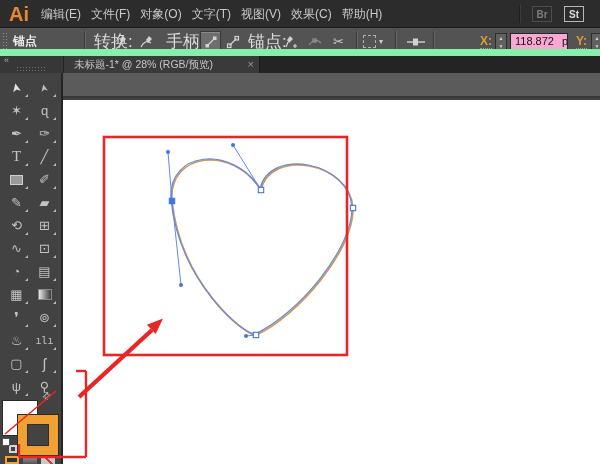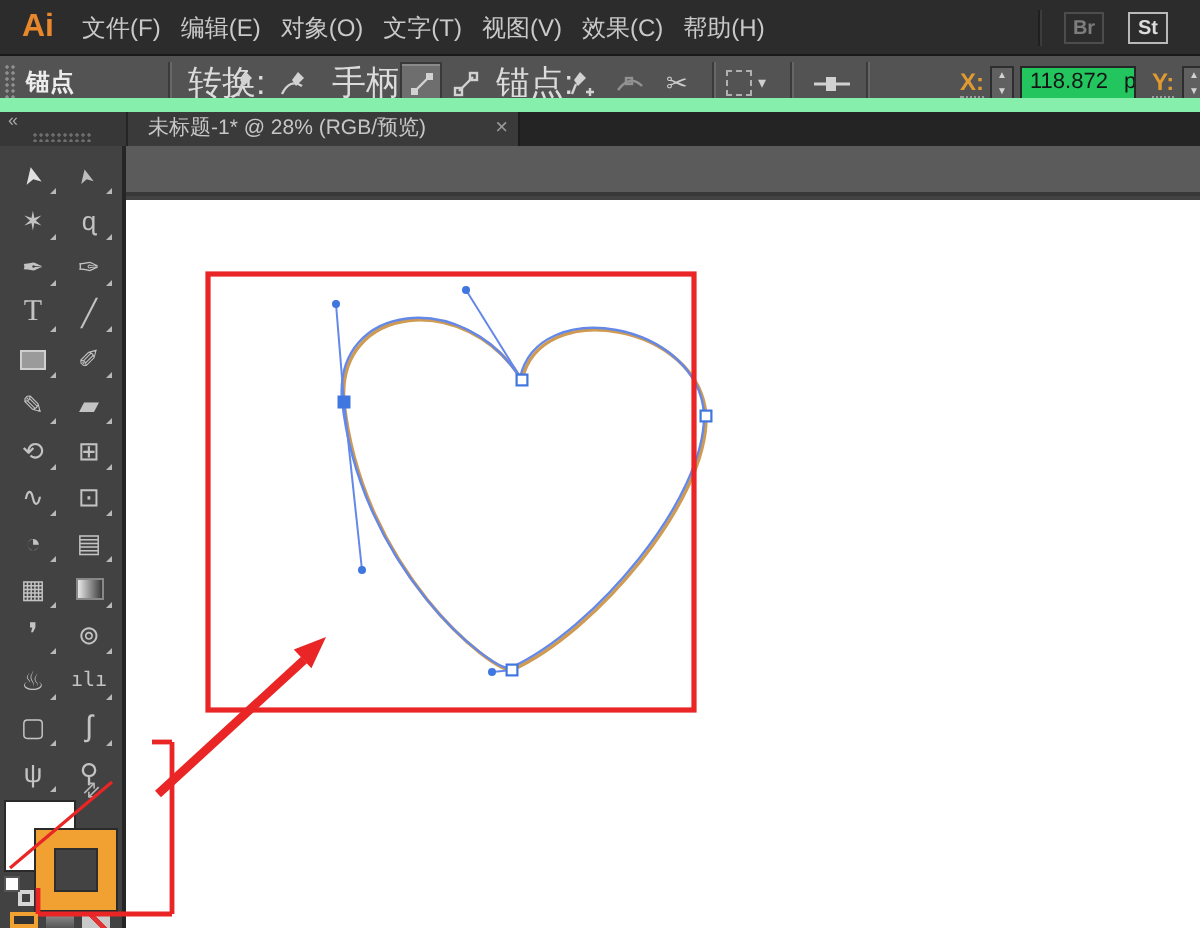--- a/index.html
+++ b/index.html
@@ -1,21 +1,21 @@
 <!DOCTYPE html>
 <html><head>
 <meta charset="utf-8">
 <style>
   * { margin:0; padding:0; box-sizing:border-box; }
   html,body { width:600px; height:464px; overflow:hidden; }
   body { position:relative; background:#424242; font-family:"Liberation Sans","DejaVu Sans",sans-serif; }
 
   
   #menubar { position:absolute; left:0; top:0; width:600px; height:28px; background:#2c2c2c; border-bottom:1px solid #1a1a1a; }
-  #ai-logo { position:absolute; left:4px; top:2px; width:30px; height:24px; color:#e8872b; font-weight:bold; font-size:16px; text-align:center; line-height:24px; }
+  #ai-logo { position:absolute; left:4px; top:2px; width:30px; height:24px; color:#e8872b; font-weight:bold; font-size:20px; text-align:center; line-height:24px; }
   #menu-items { position:absolute; left:36px; top:0; height:28px; display:flex; }
   .menu-item { color:#c9c9c9; font-size:12px; line-height:28px; padding:0 5px; white-space:nowrap; cursor:default; }
   #mb-sep { position:absolute; left:519px; top:5px; width:1px; height:18px; background:#1f1f1f; box-shadow:1px 0 0 #3c3c3c; }
   .mb-btn { position:absolute; top:6px; width:20px; height:16px; font-size:10px; font-weight:bold; text-align:center; line-height:15px; }
   #br-btn { left:532px; border:1px solid #4d4d4d; color:#7d7d7d; }
   #st-btn { left:564px; border:1px solid #b8b8b8; color:#dcdcdc; }
 
   
   #controlbar { position:absolute; left:0; top:28px; width:600px; height:28px; background:#535353; border-bottom:7px solid #86efac; overflow:hidden; }
   #cb-grip { position:absolute; left:2px; top:4px; width:6px; height:20px;
@@ -30,21 +30,21 @@
   .cb-btn .nib { fill:#d2d2d2; stroke:none; }
   #scissors-btn { font-size:13px; }
   #target-btn { position:absolute; left:363px; top:5px; width:28px; height:17px; display:flex; align-items:center; }
   #target-sq { width:13px; height:13px; border:1px dashed #b0b0b0; }
   #target-dd { font-size:8px; color:#cfcfcf; margin-left:3px; }
   #slider-icon { position:absolute; left:405px; top:6px; }
   .coord-label { position:absolute; top:0; height:27px; line-height:27px; font-size:12px; font-weight:bold; color:#e09a31; border-bottom:0; }
   .coord-label span { border-bottom:1px dotted #9a9a9a; }
   .stepper { position:absolute; top:5px; width:12px; height:17px; background:#606060; border:1px solid #2e2e2e; display:flex; flex-direction:column; }
   .stepper span { flex:1; font-size:5px; line-height:8px; color:#d2d2d2; text-align:center; }
-  #x-field { position:absolute; left:510px; top:5px; width:58px; height:17px; background:#22c55e; border:1px solid #262626; color:#151515; font-size:11px; line-height:15px; padding-left:4px; white-space:nowrap; overflow:hidden; }
+  #x-field { position:absolute; left:510px; top:5px; width:58px; height:17px; background:#f9a8d4; border:1px solid #262626; color:#151515; font-size:11px; line-height:15px; padding-left:4px; white-space:nowrap; overflow:hidden; }
   #x-field .unit { margin-left:8px; }
 
   
   #tabstrip { position:absolute; left:0; top:56px; width:600px; height:17px; background:#242424; }
   #panel-header { position:absolute; left:0; top:0; width:63px; height:17px; background:#373737; }
   #collapse { position:absolute; left:4px; top:0; font-size:9px; color:#a8a8a8; line-height:9px; }
   #hdr-grip { position:absolute; left:16px; top:10px; width:30px; height:5px;
               background:radial-gradient(circle,#6e6e6e 0.7px,transparent 1px); background-size:3px 3px; }
   #doc-tab { position:absolute; left:64px; top:0; width:196px; height:17px; background:#3a3a3a; border-right:1px solid #1c1c1c; }
   #doc-tab .title { position:absolute; left:10px; top:0; font-size:10.5px; color:#c6c6c6; line-height:17px; white-space:nowrap; }
@@ -84,22 +84,22 @@
 
   
   #overlay { position:absolute; left:0; top:0; width:600px; height:464px; z-index:50; pointer-events:none; }
 </style>
 </head>
 <body>
 
 <div id="menubar">
   <div id="ai-logo">Ai</div>
   <div id="menu-items">
+    <span class="menu-item">编辑(E)</span>
     <span class="menu-item">文件(F)</span>
-    <span class="menu-item">编辑(E)</span>
     <span class="menu-item">对象(O)</span>
     <span class="menu-item">文字(T)</span>
     <span class="menu-item">视图(V)</span>
     <span class="menu-item">效果(C)</span>
     <span class="menu-item">帮助(H)</span>
   </div>
   <div id="mb-sep"></div>
   <div id="br-btn" class="mb-btn">Br</div>
   <div id="st-btn" class="mb-btn">St</div>
 </div>

